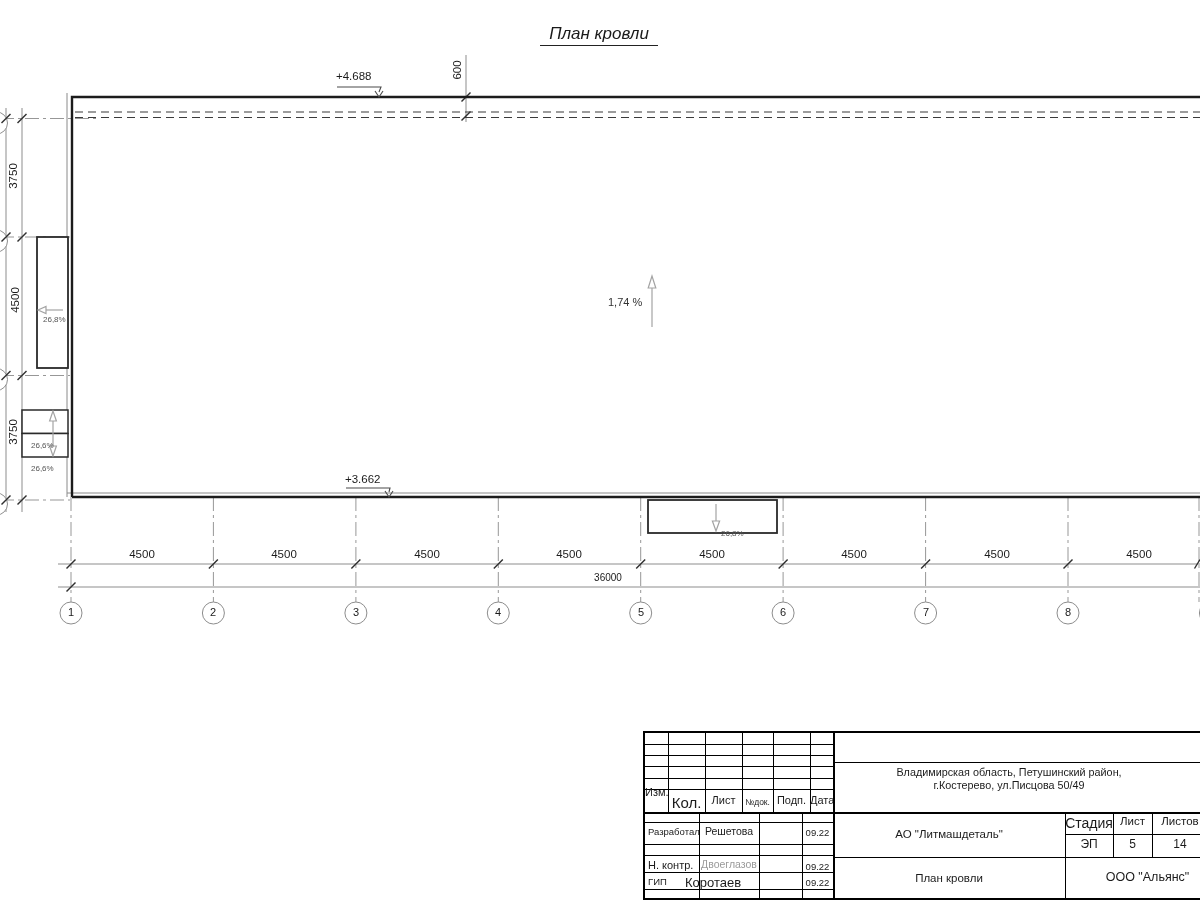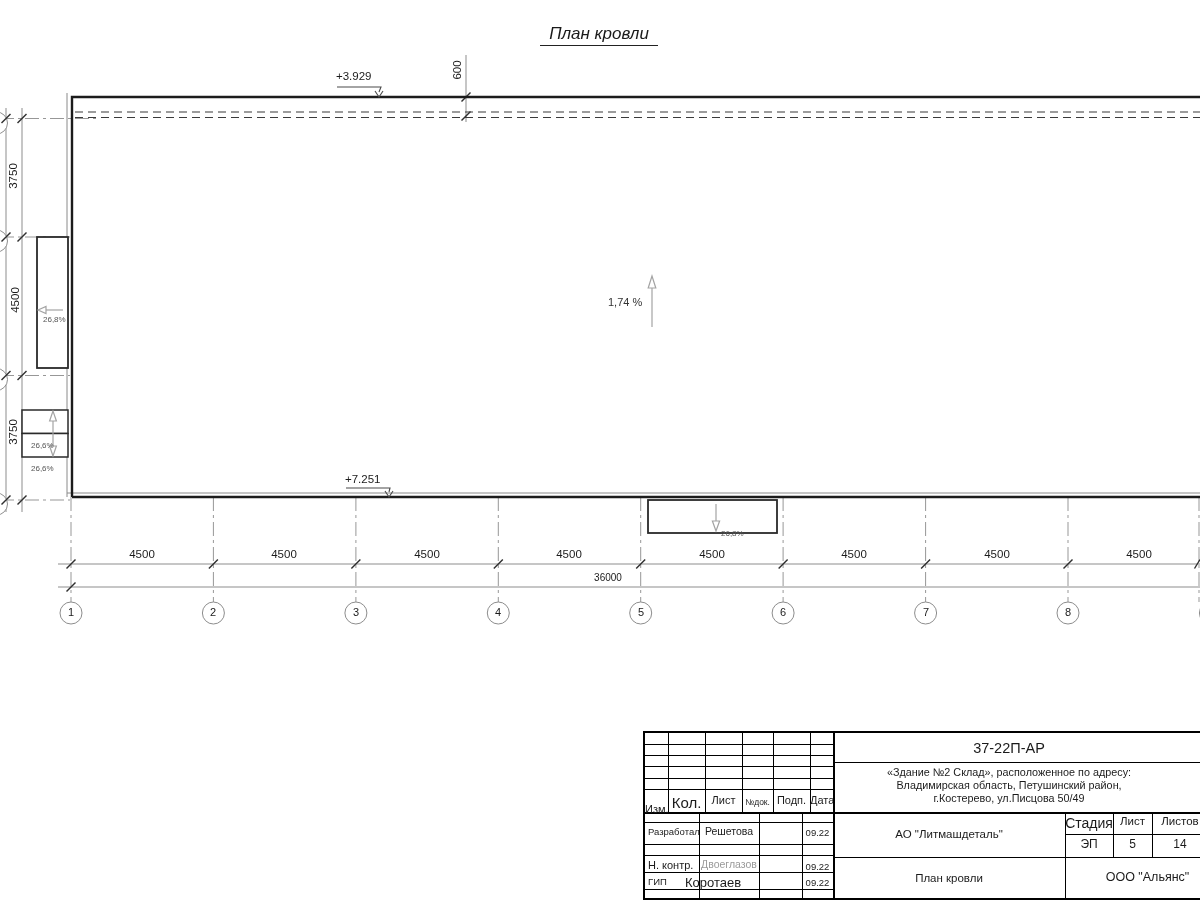--- a/index.html
+++ b/index.html
@@ -129,22 +129,22 @@
 
   <g stroke="#222" stroke-width="1.3" fill="none" stroke-linecap="round">
     <path d="M761,849 C767,840 767,828 775,818 C781,811 787,812 784,820 C780,830 772,838 777,841 C783,844 791,834 797,829 M769,834 C776,831 785,828 791,827"></path>
     <path d="M759,874 C764,866 771,859 778,857 C784,856 783,862 777,867 C784,862 792,860 797,863 C800,865 798,870 793,873"></path>
     <path d="M763,899 C756,890 760,879 772,875 C786,871 799,877 798,887 C797,896 782,901 772,898 C764,896 766,888 774,885 C782,882 792,885 795,890 M780,873 C785,880 789,890 787,899"></path>
   </g>
 </svg>
 
 <div id="plan-title" class="txt ctr" style="left:540px;top:24px;width:118px">План кровли</div>
 
-<div class="txt dim" style="left:336px;top:70px">+3.929</div>
-<div class="txt dim" style="left:345px;top:473px">+7.251</div>
+<div class="txt dim" style="left:336px;top:70px">+4.688</div>
+<div class="txt dim" style="left:345px;top:473px">+3.662</div>
 
 <div class="txt dim ctr rot" style="left:437px;top:64px;width:40px">600</div>
 
 <div class="txt slope-main" style="left:608px;top:296px">1,74 %</div>
 <div class="txt slope" style="left:43px;top:291px">26,8%</div>
 <div class="txt slope" style="left:721px;top:505px">26,8%</div>
 <div class="txt slope" style="left:31px;top:417px">26,6%</div>
 <div class="txt slope" style="left:31px;top:440px">26,6%</div>
 
 <div class="txt dim ctr" style="left:112px;top:548px;width:60px">4500</div>
@@ -194,42 +194,40 @@
   <div class="tl" style="left:188px;top:29px;width:397px;height:1px"></div>
   <div class="tl" style="left:0;top:79px;width:585px;height:1.6px"></div>
   <div class="tl" style="left:420px;top:101px;width:165px;height:1px"></div>
   <div class="tl" style="left:188px;top:124px;width:397px;height:1.4px"></div>
   <div class="tl" style="left:0;top:89px;width:188px;height:1px"></div>
   <div class="tl" style="left:0;top:111px;width:188px;height:1px"></div>
   <div class="tl" style="left:0;top:122px;width:188px;height:1px"></div>
   <div class="tl" style="left:0;top:139px;width:188px;height:1px"></div>
   <div class="tl" style="left:0;top:156px;width:188px;height:1px"></div>
 
-  <div class="tb-txt ctr" style="left:0;top:70px;width:23px;font-size:11px">Изм.</div>
+  <div class="tb-txt ctr" style="left:0;top:53px;width:23px;font-size:11px">Изм.</div>
   <div class="tb-txt ctr" style="left:23px;top:61px;width:37px;font-size:15px">Кол.</div>
   <div class="tb-txt ctr" style="left:60px;top:61px;width:37px;font-size:11px">Лист</div>
   <div class="tb-txt ctr" style="left:97px;top:64px;width:31px;font-size:8.5px">№док.</div>
   <div class="tb-txt ctr" style="left:128px;top:61px;width:37px;font-size:11px">Подп.</div>
   <div class="tb-txt ctr" style="left:165px;top:61px;width:23px;font-size:11px">Дата</div>
 
   <div class="tb-txt" style="left:3px;top:93px;width:52px;font-size:9.5px">Разработал</div>
   <div class="tb-txt ctr" style="left:54px;top:92px;width:60px;font-size:10.5px">Решетова</div>
   <div class="tb-txt ctr" style="left:157px;top:94px;width:31px;font-size:9.5px">09.22</div>
 
   <div class="tb-txt" style="left:3px;top:126px;width:52px;font-size:11px">Н. контр.</div>
   <div class="tb-txt ctr grey" style="left:54px;top:125px;width:60px;font-size:10.5px">Двоеглазов</div>
   <div class="tb-txt ctr" style="left:157px;top:128px;width:31px;font-size:9.5px">09.22</div>
 
   <div class="tb-txt" style="left:3px;top:143px;width:52px;font-size:9.5px">ГИП</div>
   <div class="tb-txt ctr" style="left:38px;top:142px;width:60px;font-size:13px">Коротаев</div>
   <div class="tb-txt ctr" style="left:157px;top:144px;width:31px;font-size:9.5px">09.22</div>
 
-  <div class="tb-txt ctr" style="left:188px;top:7px;width:352px;font-size:14.5px">37-22П-АР</div>
   <div class="tb-txt ctr" style="left:188px;top:33px;width:352px;font-size:10.8px;line-height:12.9px;white-space:normal">
-    <div>«Здание №2 Склад», расположенное по адресу:</div>
     <div>Владимирская область, Петушинский район,</div>
     <div>г.Костерево, ул.Писцова 50/49</div>
   </div>
   <div class="tb-txt ctr" style="left:188px;top:95px;width:232px;font-size:11.5px">АО "Литмашдеталь"</div>
 
   <div class="tb-txt ctr" style="left:420px;top:82px;width:48px;font-size:14px">Стадия</div>
   <div class="tb-txt ctr" style="left:468px;top:82px;width:39px;font-size:11.5px">Лист</div>
   <div class="tb-txt ctr" style="left:507px;top:82px;width:56px;font-size:11.5px">Листов</div>
   <div class="tb-txt ctr" style="left:420px;top:104px;width:48px;font-size:12px">ЭП</div>
   <div class="tb-txt ctr" style="left:468px;top:104px;width:39px;font-size:12px">5</div>

